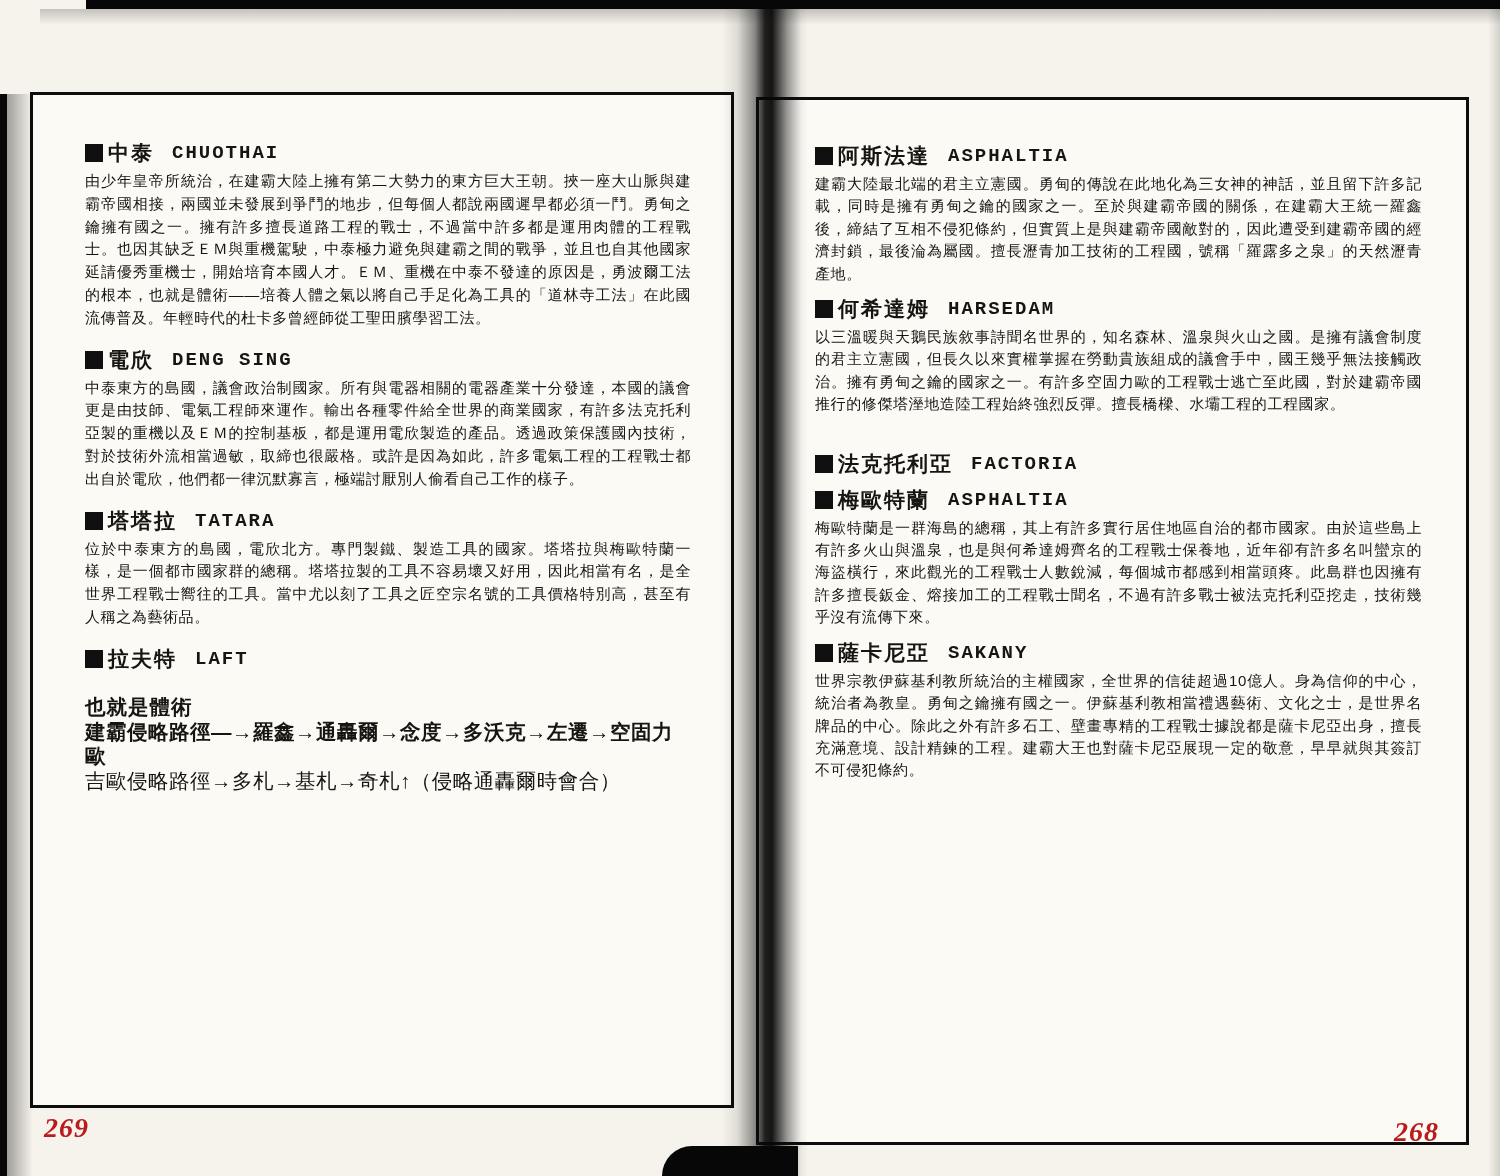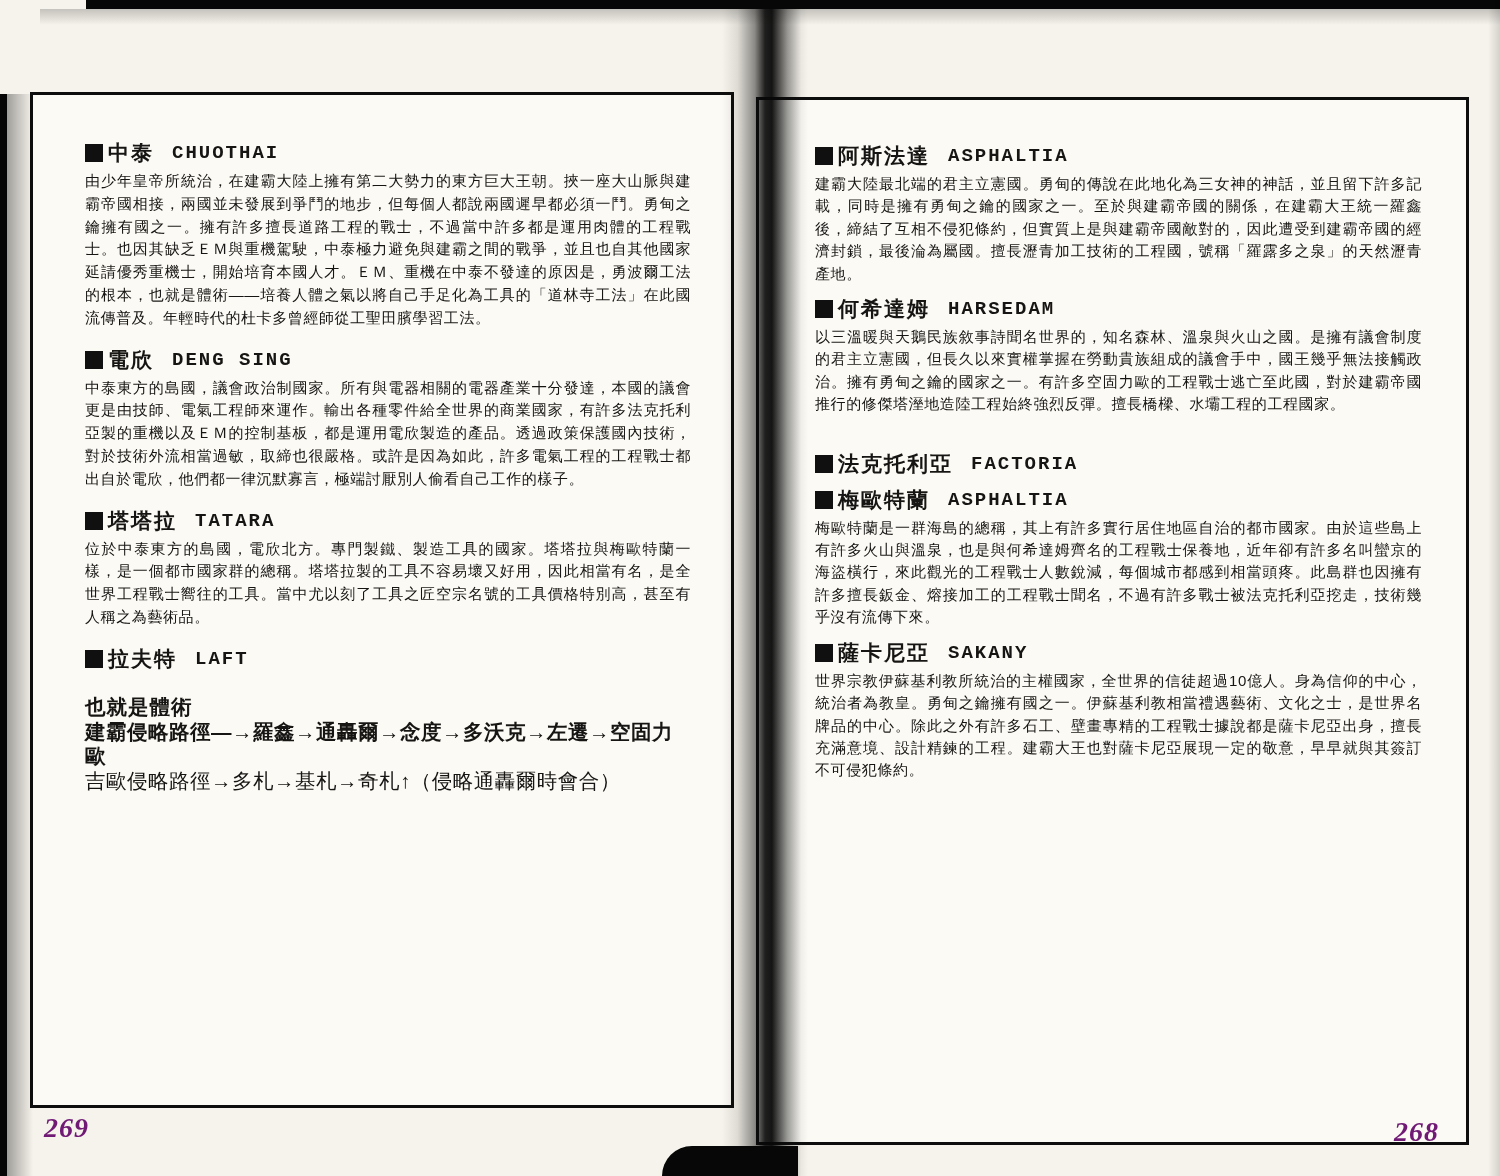--- a/index.html
+++ b/index.html
@@ -32,21 +32,21 @@
     word-break:break-all;overflow-wrap:anywhere;
   }
   .page.left  .body{line-height:22.8px;}
   .page.right .body{line-height:22.4px;}
   
   .invasion{margin-top:24px;}
   .inv-title{margin:0 0 2px 0;font-size:20.5px;font-weight:700;line-height:23px;letter-spacing:1px;}
   .inv-line{margin:0;font-size:20.5px;font-weight:700;line-height:24.5px;letter-spacing:0.5px;word-break:break-all;}
   .inv-line.second{font-weight:400;}
   
-  .pageno{position:absolute;font-family:"Liberation Serif","DejaVu Serif",serif;font-style:italic;font-weight:700;font-size:28px;color:#701a75;letter-spacing:1px;}
+  .pageno{position:absolute;font-family:"Liberation Serif","DejaVu Serif",serif;font-style:italic;font-weight:700;font-size:28px;color:#b91c1c;letter-spacing:1px;}
   .pageno.pl{left:44px;top:1112px;}
   .pageno.pr{left:1394px;top:1116px;}
   
   .spine{position:absolute;left:722px;top:0;width:86px;height:1176px;pointer-events:none;
     background:linear-gradient(90deg,
       rgba(10,10,10,0) 0%,rgba(10,10,10,0.10) 18%,rgba(10,10,10,0.45) 38%,
       rgba(8,8,8,0.90) 50%,rgba(8,8,8,0.95) 58%,rgba(10,10,10,0.40) 76%,
       rgba(10,10,10,0.05) 92%,rgba(10,10,10,0) 100%);}
   .spine-foot{position:absolute;left:662px;top:1146px;width:136px;height:30px;background:#070707;border-radius:70px 0 0 0;pointer-events:none;}
   .edge-top{position:absolute;left:86px;top:0;width:1414px;height:9px;background:#070707;pointer-events:none;}

